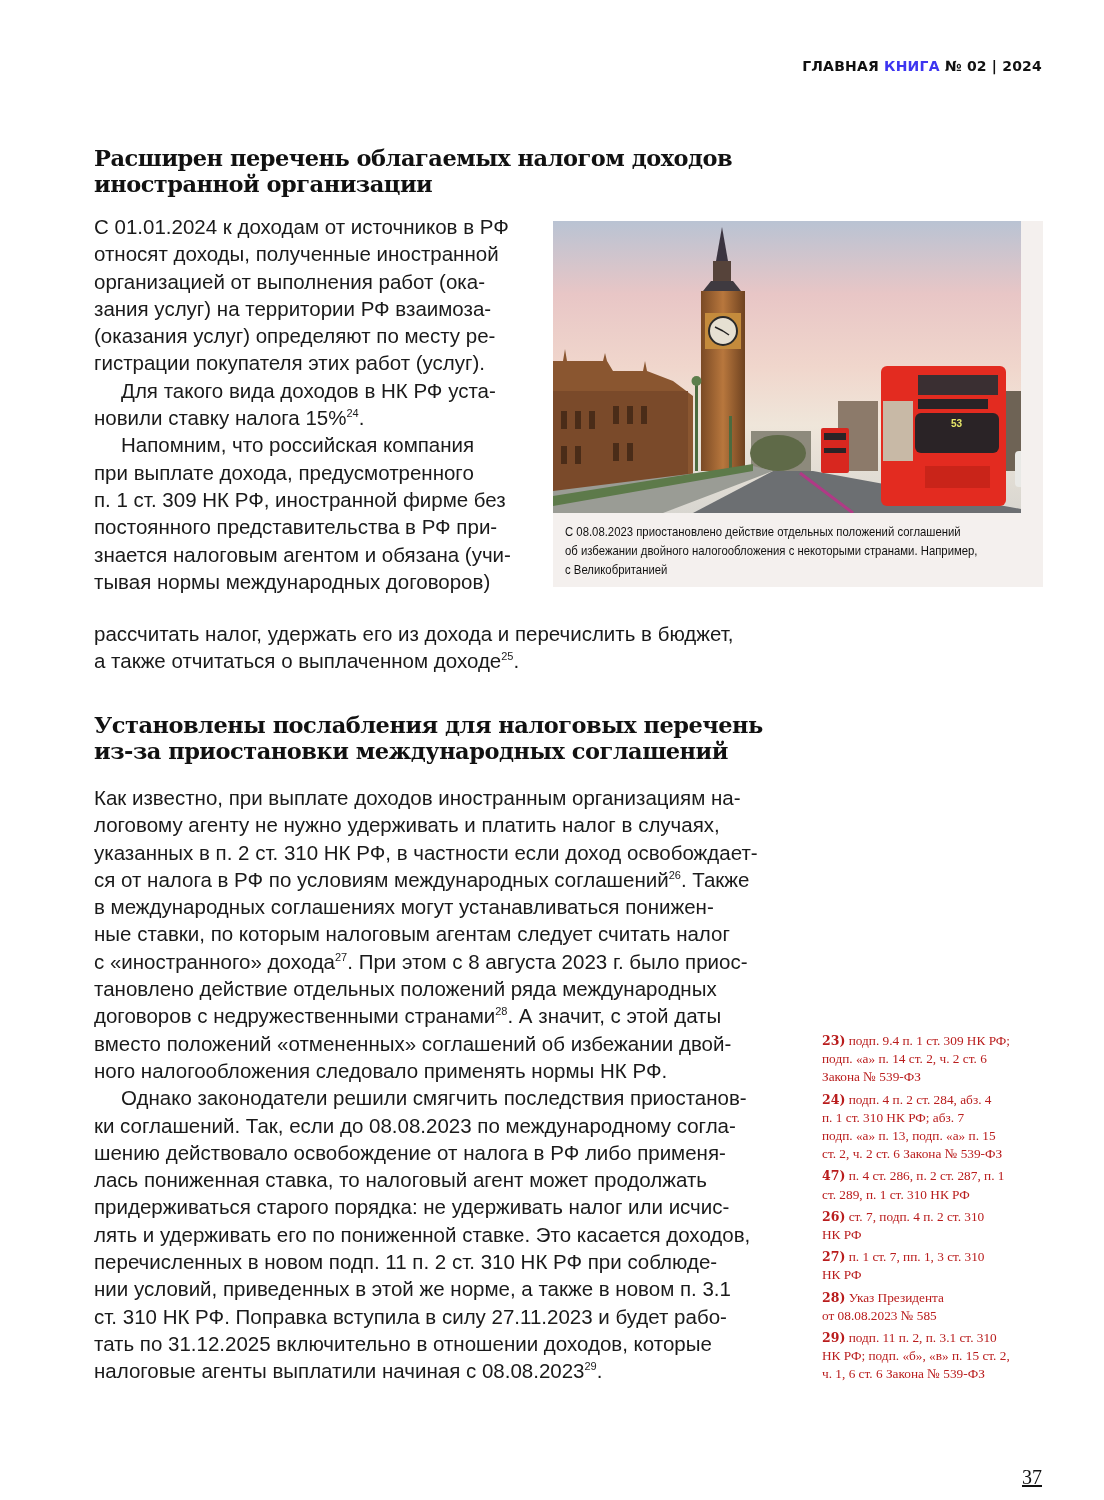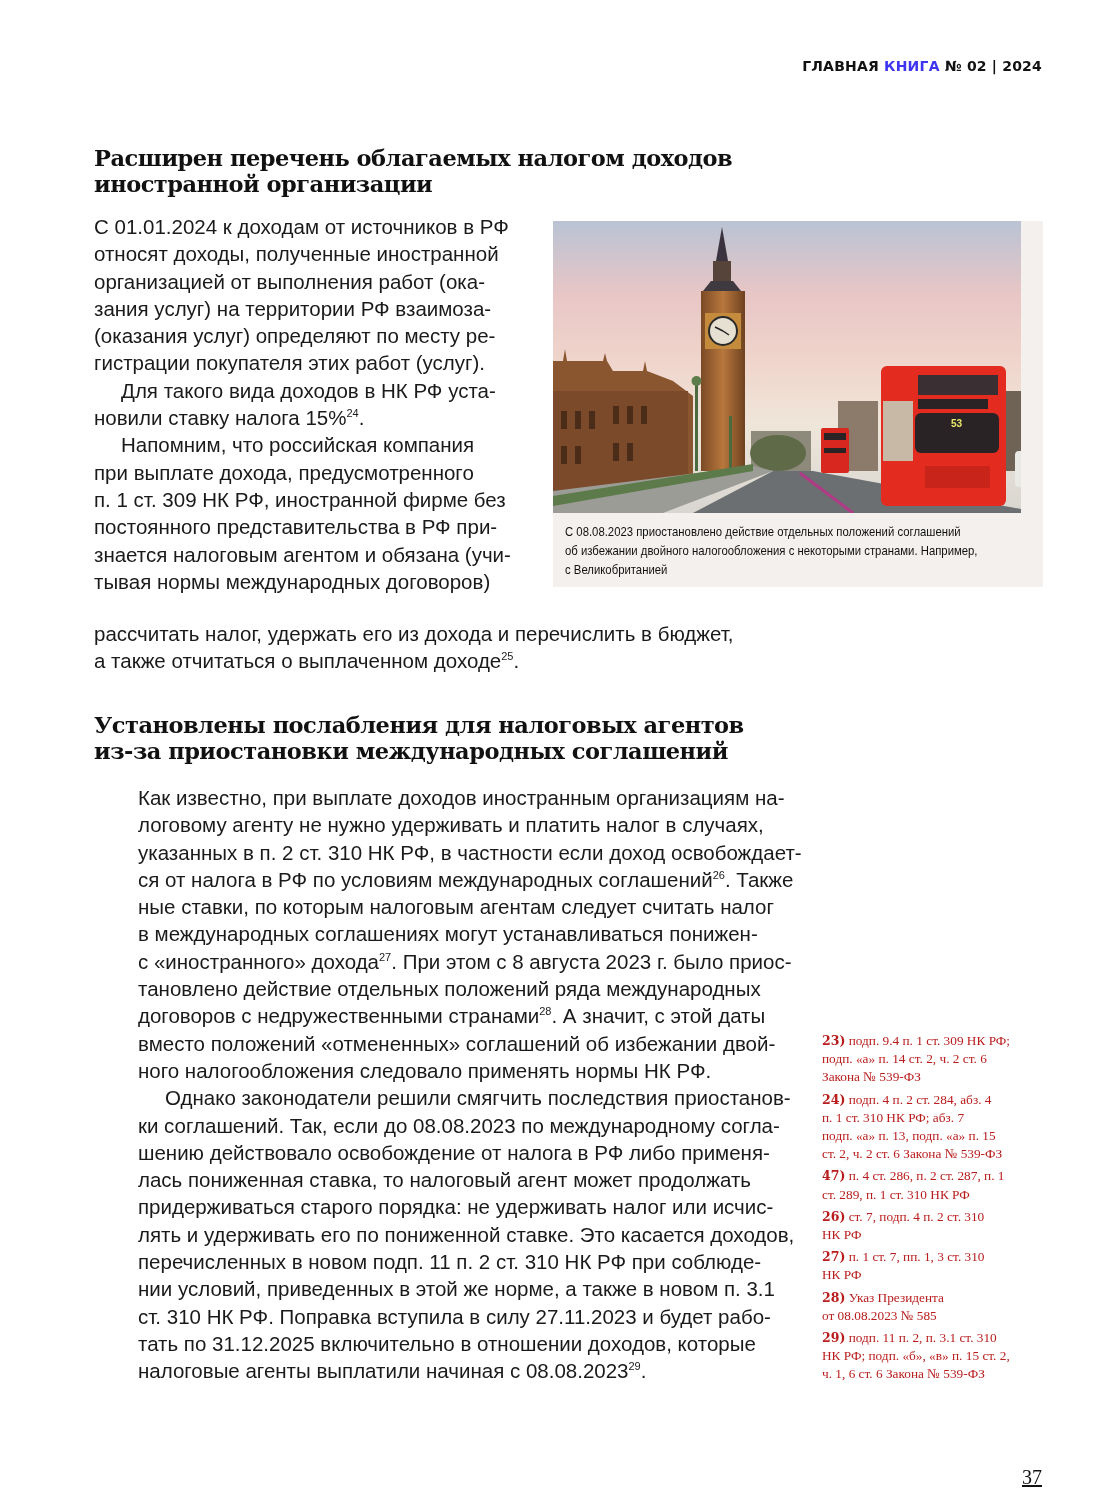--- a/index.html
+++ b/index.html
@@ -26,21 +26,21 @@
     font-family: Liberation Sans, sans-serif; font-size: 20.5px;
     line-height: 27.3px; color: #1a1a1a;
   }
   .body-text .ln { display: block; white-space: nowrap; }
   .body-text .ln.indent { padding-left: 27px; }
   .justify-ln { display: flex !important; justify-content: space-between; }
   sup { font-size: 11px; vertical-align: super; line-height: 0; }
 
   #col1 { top: 213px; width: 430px; }
   #col1-wide { top: 620px; width: 690px; }
-  #col2 { top: 784px; width: 680px; margin-left: 44px; }
+  #col2 { top: 784px; width: 680px; }
 
   .figure {
     position: absolute; left: 553px; top: 221px; width: 490px; height: 366px;
     background: #f4f0ee;
   }
   .photo {
     position: absolute; left: 0; top: 0; width: 468px; height: 292px; overflow: hidden;
     background: linear-gradient(180deg, #c6cad6 0%, #e9c9c5 22%, #f1d7cf 45%, #ece3d7 62%, #d8d2c8 100%);
   }
   .caption {
@@ -173,31 +173,31 @@
     </svg>
   </div>
   <figcaption class="caption">
     <span style="display:block">С 08.08.2023 приостановлено действие отдельных положений соглашений</span>
     <span style="display:block">об избежании двойного налогообложения с некоторыми странами. Например,</span>
     <span style="display:block">с Великобританией</span>
   </figcaption>
 </figure>
 
 <h2 class="h2" id="h-section2">
-  <span style="display:block">Установлены послабления для налоговых агентов</span>
+  <span style="display:block">Установлены послабления для налоговых перечень</span>
   <span style="display:block">из-за приостановки международных соглашений</span>
 </h2>
 
 <div class="body-text" id="col2">
   <span class="ln">Как известно, при выплате доходов иностранным организациям на-</span>
   <span class="ln">логовому агенту не нужно удерживать и платить налог в случаях,</span>
   <span class="ln">указанных в п. 2 ст. 310 НК РФ, в частности если доход освобождает-</span>
   <span class="ln"><span>ся от налога в РФ по условиям международных соглашений</span><sup>26</sup><span>. Также</span></span>
+  <span class="ln">в международных соглашениях могут устанавливаться понижен-</span>
   <span class="ln">ные ставки, по которым налоговым агентам следует считать налог</span>
-  <span class="ln">в международных соглашениях могут устанавливаться понижен-</span>
   <span class="ln"><span>с «иностранного» дохода</span><sup>27</sup><span>. При этом с 8 августа 2023 г. было приос-</span></span>
   <span class="ln">тановлено действие отдельных положений ряда международных</span>
   <span class="ln"><span>договоров с недружественными странами</span><sup>28</sup><span>. А значит, с этой даты</span></span>
   <span class="ln">вместо положений «отмененных» соглашений об избежании двой-</span>
   <span class="ln">ного налогообложения следовало применять нормы НК РФ.</span>
   <span class="ln indent">Однако законодатели решили смягчить последствия приостанов-</span>
   <span class="ln">ки соглашений. Так, если до 08.08.2023 по международному согла-</span>
   <span class="ln">шению действовало освобождение от налога в РФ либо применя-</span>
   <span class="ln">лась пониженная ставка, то налоговый агент может продолжать</span>
   <span class="ln">придерживаться старого порядка: не удерживать налог или исчис-</span>

